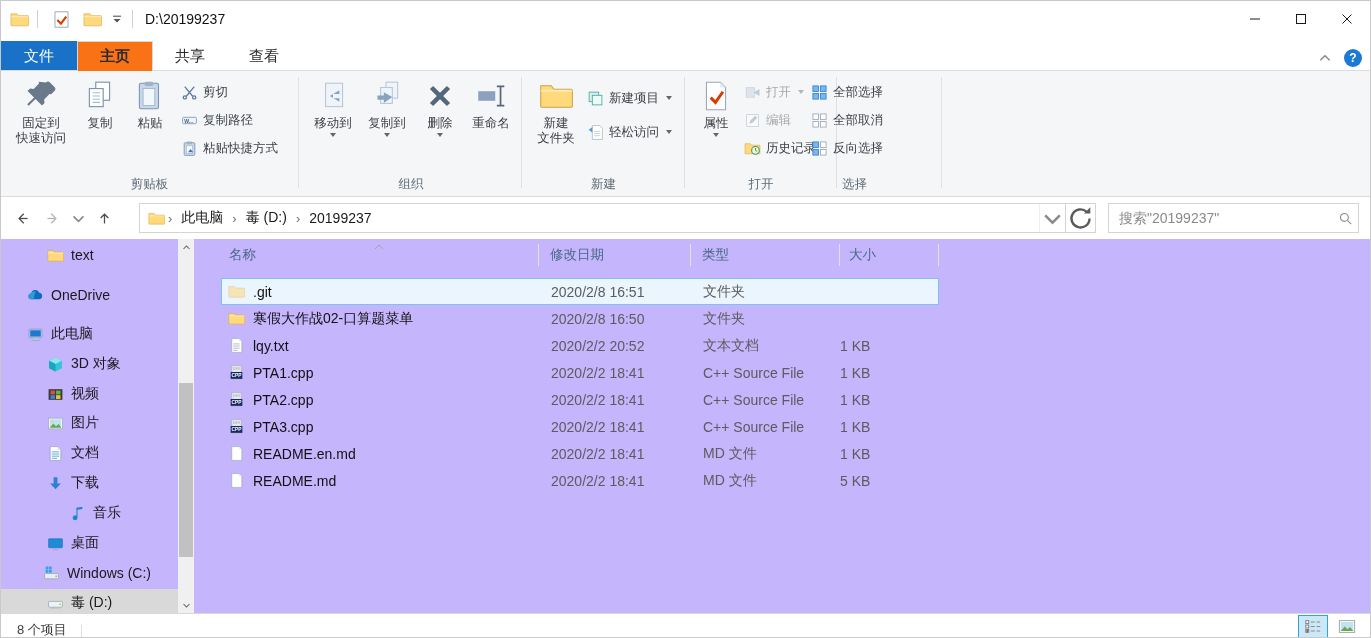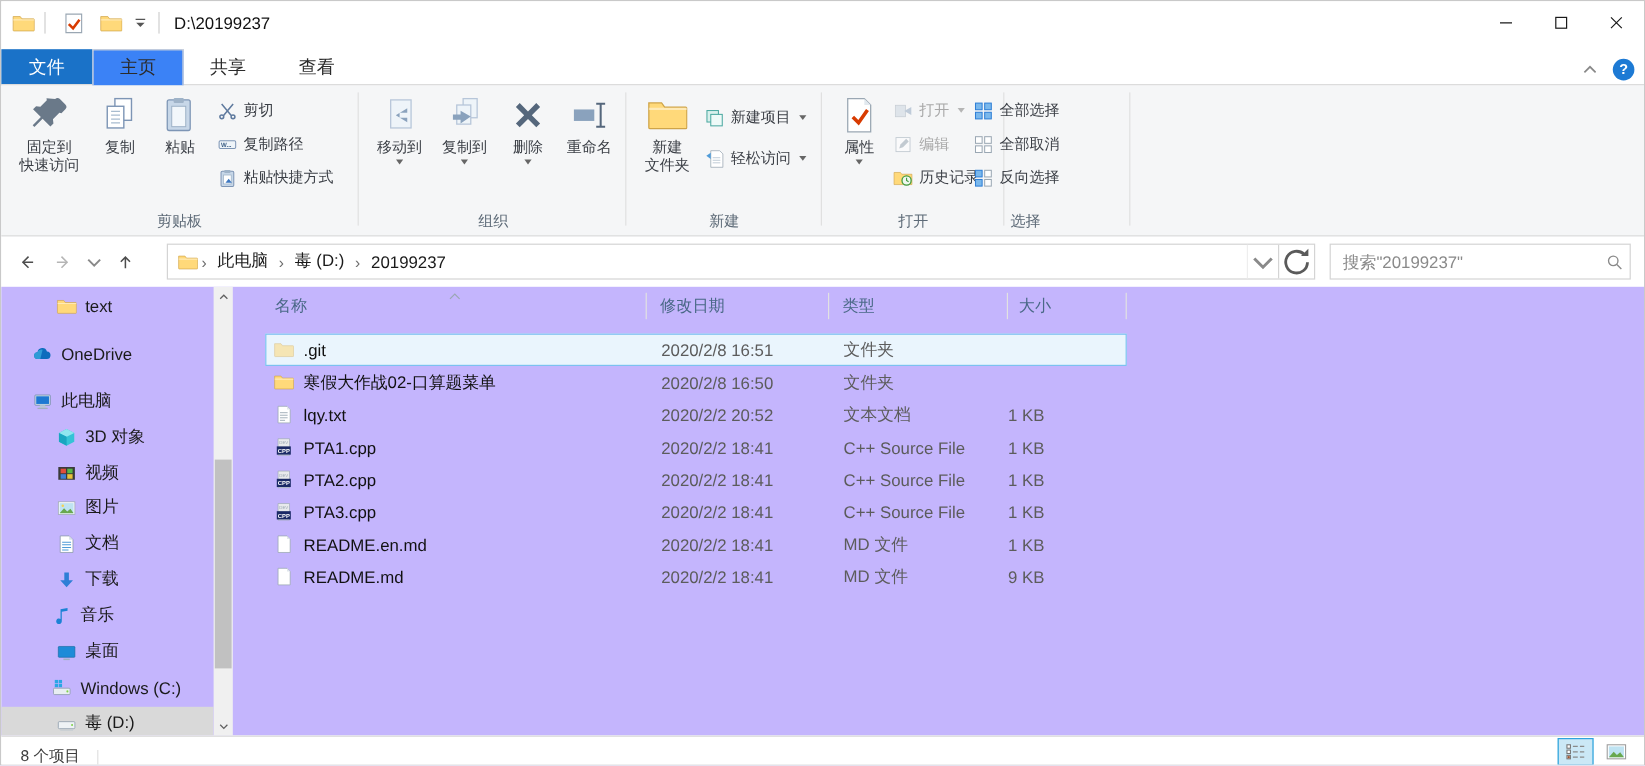--- a/index.html
+++ b/index.html
@@ -16,21 +16,21 @@
   .qa-caret { width:14px; height:14px; margin-left:2px; }
   .title-text { font-size:14px; color:#111; margin-left:4px; }
   .win-controls { position:absolute; right:0; top:0; height:36px; display:flex; }
   .win-btn { width:46px; height:36px; display:flex; align-items:center; justify-content:center; }
   .win-btn svg { width:12px; height:12px; }
 
   
   .tabstrip { position:absolute; left:0; top:36px; width:100%; height:34px; background:#fff; display:flex; align-items:flex-end; }
   .tab { height:30px; display:flex; align-items:center; justify-content:center; font-size:15px; color:#2b2b2b; padding:0 22px; }
   .tab-file { background:#1a72c8; color:#fff; height:30px; padding:0 23px; }
-  .tab-active { background:#3b82f6; border:1px solid #d8d8d8; border-bottom:none; position:relative; z-index:3; }
+  .tab-active { background:#f97316; border:1px solid #d8d8d8; border-bottom:none; position:relative; z-index:3;font-weight:bold; }
   .tabstrip-right { position:absolute; right:8px; bottom:4px; display:flex; align-items:center; gap:12px; }
   .chev-up { width:14px; height:14px; }
   .help-btn { width:18px; height:18px; border-radius:50%; background:#1d7ad4; color:#fff; font-size:12px; font-weight:bold; display:flex; align-items:center; justify-content:center; }
 
   
   .ribbon { position:absolute; left:0; top:69px; width:100%; height:127px; background:#f5f6f7; border-top:1px solid #dcdcdc; border-bottom:1px solid #dcdcdc; z-index:2; }
   .rgroup { position:absolute; top:0; height:100%; }
   .rlabel { position:absolute; bottom:3px; left:0; width:100%; text-align:center; font-size:12.5px; color:#5d6a77; }
   .rdiv { position:absolute; top:6px; bottom:8px; width:1px; background:#e0e0e0; }
   .bigbtn { position:absolute; top:4px; display:flex; flex-direction:column; align-items:center; font-size:12.5px; color:#3b3f46; text-align:center; line-height:15px; }
@@ -495,21 +495,21 @@
               </g>
             </svg></span>
           <span>文档</span>
         </div>
         <div class="side-item" style="top: 230px; padding-left: 46px;">
           <span class="sic"><svg viewBox="0 0 16 16">
               <path d="M6.2 2h3.6v6h3.2L8 13.5 3 8h3.2z" fill="#2f7fd6"></path>
             </svg></span>
           <span>下载</span>
         </div>
-        <div class="side-item" style="top: 260px; padding-left: 42px;">
+        <div class="side-item" style="top: 260px; padding-left: 68px;">
           <span class="sic"><svg viewBox="0 0 16 16">
               <path d="M7 2.5l5.5-.9v2.1l-4.5.8V12a2.2 2.2 0 1 1-1-1.85z" fill="#1c82d5"></path>
             </svg></span>
           <span>音乐</span>
         </div>
         <div class="side-item" style="top: 290px; padding-left: 46px;">
           <span class="sic"><svg viewBox="0 0 16 16">
               <rect x="1.5" y="3.5" width="13" height="8.5" rx=".6" fill="#1e8bd8" stroke="#16699f" stroke-width=".5"></rect>
               <rect x="5.5" y="13" width="5" height="1.2" fill="#9fb0bf"></rect>
             </svg></span>
@@ -661,21 +661,21 @@
           <div class="frow">
             <div class="cname">
               <span class="fic"><svg viewBox="0 0 16 16">
                   <path d="M3.5 1.5h7L13 4v10.5H3.5z" fill="#fff" stroke="#9aa7b3" stroke-width=".6"></path>
                   <path d="M10.5 1.5L13 4h-2.5z" fill="#dfe6ec"></path>
                 </svg></span>
               <span>README.md</span>
             </div>
             <div class="cdate">2020/2/2 18:41</div>
             <div class="ctype">MD 文件</div>
-            <div class="csize">9 KB</div>
+            <div class="csize">5 KB</div>
           </div>
         </div>
     </div>
   </div>
 
   <div class="statusbar">
     <span class="status-count">8 个项目</span>
     <span class="status-sep"></span>
     <div class="view-btns">
       <div class="vbtn active">

